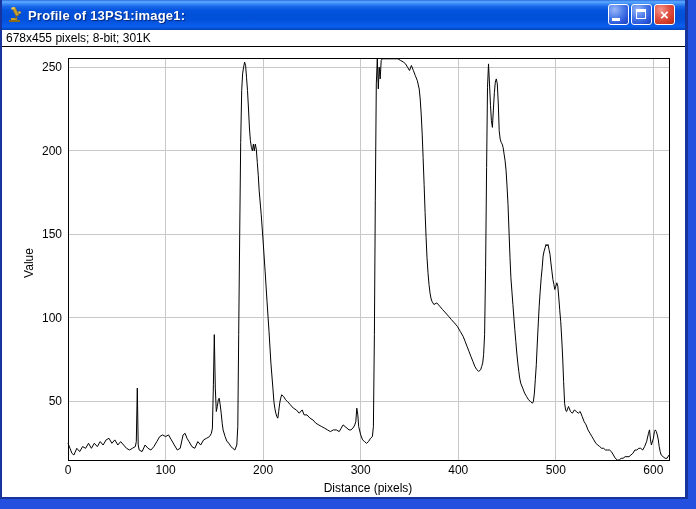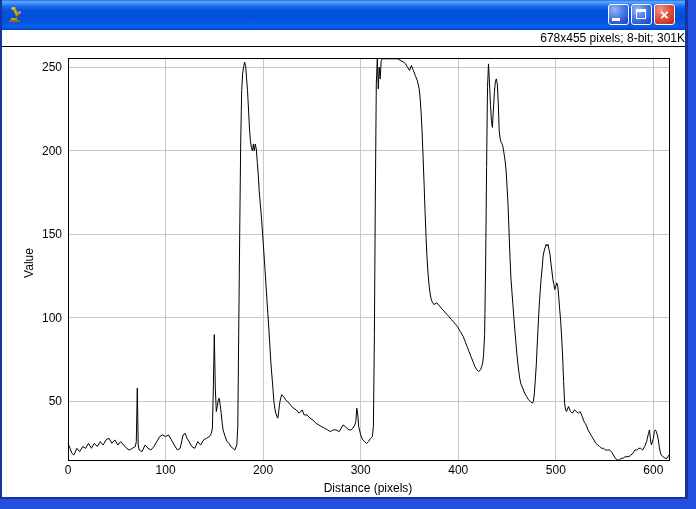--- a/index.html
+++ b/index.html
@@ -18,40 +18,41 @@
   .win-btn{width:21px;height:21px;border:1px solid #ffffff;border-radius:3px;box-sizing:border-box;
     position:relative;cursor:default;}
   .btn-blue{background:radial-gradient(circle at 30% 25%,#9ab8f8 0%,#4a7ae8 45%,#2a55d8 75%,#1a3fb8 100%);}
   .btn-red{background:radial-gradient(circle at 30% 25%,#f3968a 0%,#e35648 40%,#cf3823 75%,#b02a12 100%);}
   .glyph-min{position:absolute;left:3px;bottom:3px;width:8px;height:3px;background:#ffffff;}
   .glyph-max{position:absolute;left:4px;top:4px;width:10px;height:10px;box-sizing:border-box;
     border:1px solid #ffffff;border-top:3px solid #ffffff;}
   .glyph-close{position:absolute;left:0;top:0;width:100%;height:100%;color:#ffffff;font-size:15px;
     font-weight:bold;text-align:center;line-height:19px;}
   .statusbar{height:17px;box-sizing:border-box;background:#ffffff;border-bottom:1px solid #000000;
-    font-size:12px;color:#000000;padding:1px 0 0 4px;line-height:15px;text-align:right;}
+    font-size:12px;color:#000000;padding:1px 0 0 4px;line-height:15px;}
   .plot-canvas{position:relative;width:100%;height:450px;background:#ffffff;}
   svg.overlay{position:absolute;left:0;top:0;pointer-events:none;}
   svg text{font-family:"Liberation Sans",sans-serif;fill:#000000;}
 </style>
 </head>
 <body>
 
 <div class="window">
   <div class="window-inner">
 
     <div class="titlebar">
       <svg class="title-icon" viewBox="0 0 16 16">
         <rect x="1" y="13" width="11" height="2" fill="#8a6d1c"></rect>
         <rect x="3" y="11" width="6" height="2" fill="#c9a227"></rect>
         <path d="M4 1 L7 0 L11 8 L8 9 Z" fill="#c9a227" stroke="#8a6d1c" stroke-width="0.6"></path>
         <rect x="3.2" y="0.2" width="3.6" height="2" transform="rotate(-18 5 1)" fill="#e8c95a"></rect>
         <path d="M8 9 Q10 10 9.5 12 L7 12 Z" fill="#8a6d1c"></path>
         <circle cx="11.5" cy="5.5" r="1.3" fill="#e8c95a" stroke="#8a6d1c" stroke-width="0.5"></circle>
       </svg>
+      <span class="title-text">Profile of 13PS1:image1:</span>
       <div class="win-buttons">
         <div class="win-btn btn-blue" title="minimize">
           <span class="glyph-min"></span>
         </div>
         <div class="win-btn btn-blue" title="maximize">
           <span class="glyph-max"></span>
         </div>
         <div class="win-btn btn-red" title="close">
           <span class="glyph-close">×</span>
         </div>

